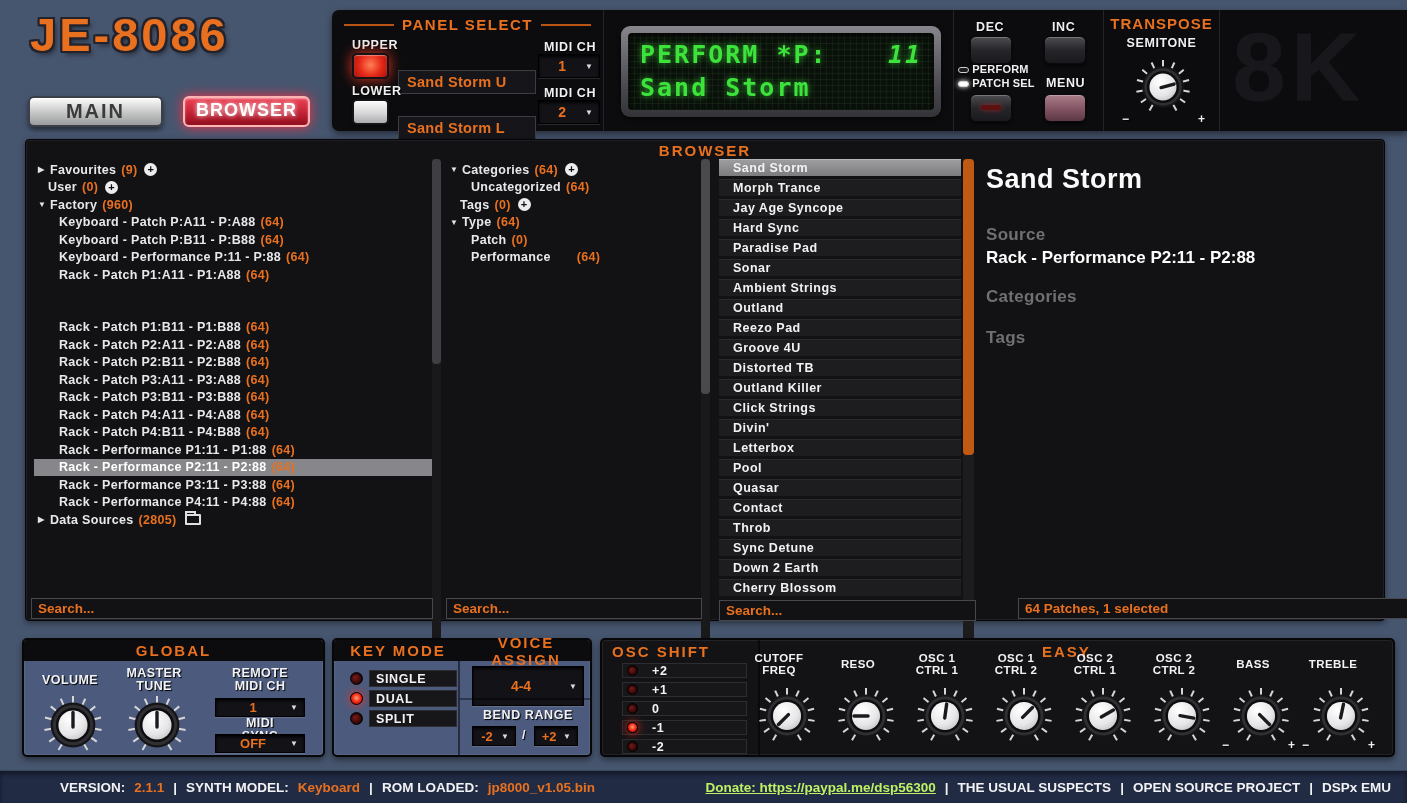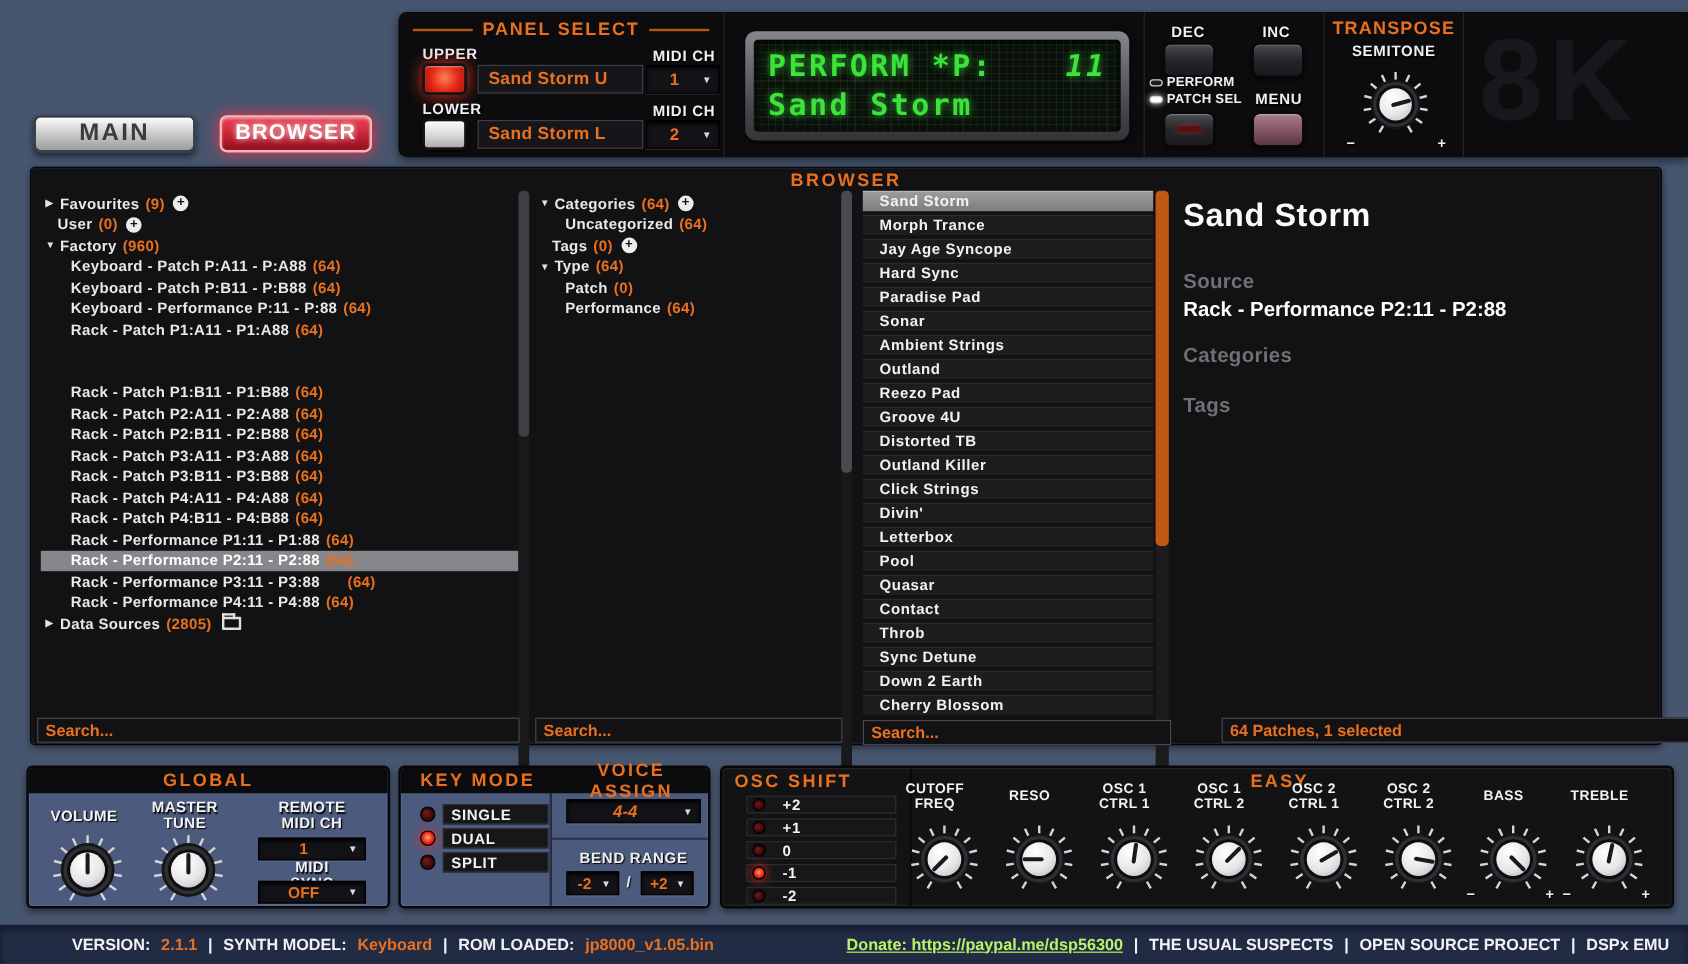--- a/index.html
+++ b/index.html
@@ -27,21 +27,21 @@
 
 .seg-title { display:flex; align-items:center; gap:8px; position:absolute; top:6px; left:12px; right:12px; }
 .seg-title .ln { flex:1; height:2px; background:#b85514; }
 .seg-title .tx { color:#e8701e; font-size:15px; font-weight:bold; letter-spacing:1.5px; }
 
 .wlabel { position:absolute; color:#f0f0f2; font-weight:bold; font-size:12.5px; letter-spacing:.6px; text-shadow:1px 1px 1px #000; }
 .sq-btn { position:absolute; width:37px; height:26px; border-radius:5px; border:2px solid #141416; cursor:pointer; }
 .sq-red { background:radial-gradient(circle at 50% 45%, #ff8055 0%, #e42818 55%, #a81310 100%); box-shadow:0 0 13px rgba(255,60,40,.85), inset 0 1px 1px rgba(255,255,255,.4); }
 .sq-white { background:linear-gradient(180deg,#fbfbfb,#d8d8da 55%,#ababad); box-shadow:0 1px 3px rgba(0,0,0,.6), inset 0 1px 0 #fff; }
 
-.namefield { position:absolute; background:#16161a; border:1px solid #3c3c42; color:#e8701e; font-weight:bold; font-size:14.5px; display:flex; align-items:center; padding-left:8px; letter-spacing:.3px; }
+.namefield { position:absolute; background:#16161a; border:1px solid #3c3c42; color:#e8701e; font-weight:bold; font-size:14.5px; display:flex; align-items:center; padding-left:8px; letter-spacing:.3px;margin-top:16px; }
 .dd { position:absolute; display:flex; align-items:center; background:#121217; border:1px solid #000;
   box-shadow:inset 0 2px 3px rgba(0,0,0,.85), 0 1px 0 rgba(255,255,255,.12); color:#e8701e; font-weight:bold; cursor:pointer; }
 .dd .val { flex:1; text-align:center; }
 .dd .arr { font-size:8px; color:#dcdcde; padding-right:6px; }
 
 
 .lcd-frame { position:absolute; left:17px; top:16px; width:320px; height:91px; border-radius:9px; padding:7px;
   background:linear-gradient(180deg,#86868c,#46464c 70%,#333338); box-shadow:0 2px 5px rgba(0,0,0,.6); }
 .lcd-inner { width:100%; height:100%; background:#0a100a; border-radius:4px; padding:5px 12px; overflow:hidden;
   box-shadow:inset 0 2px 6px rgba(0,0,0,.9);
@@ -128,20 +128,21 @@
 .footer .grp { display:flex; align-items:center; gap:9px; white-space:nowrap; }
 .footer .lgrp { margin-left:60px; }
 .footer .rgrp { margin-left:auto; margin-right:16px; }
 .footer .ov { color:#e8701e; }
 .footer a { color:#bef264; }
 </style>
 </head>
 <body>
 
 <div class="logo">
+  <div class="logo-title">JE-8086</div>
 </div>
 <div class="mode-btn main-btn">MAIN</div>
 <div class="mode-btn browser-btn">BROWSER</div>
 
 <div class="topstrip">
 
   <div class="tsec sec-ps">
     <div class="seg-title">
         <span class="ln"></span>
         <span class="tx">PANEL SELECT</span>
@@ -298,21 +299,21 @@
         <span class="tcount">(64)</span>
       </div>
       <div class="trow" style="padding-left: 25px;">
         <span class="tlabel">Rack - Performance P1:11 - P1:88</span>
         <span class="tcount">(64)</span>
       </div>
       <div class="trow selected" style="padding-left: 25px;">
         <span class="tlabel">Rack - Performance P2:11 - P2:88</span>
         <span class="tcount">(64)</span>
       </div>
-      <div class="trow" style="padding-left: 25px; gap: 18px;">
+      <div class="trow" style="padding-left: 25px;">
         <span class="tlabel">Rack - Performance P3:11 - P3:88</span>
         <span class="tcount">(64)</span>
       </div>
       <div class="trow" style="padding-left: 25px;">
         <span class="tlabel">Rack - Performance P4:11 - P4:88</span>
         <span class="tcount">(64)</span>
       </div>
       <div class="trow" style="padding-left: 4px;">
         <span class="arrow">▶</span>
         <span class="tlabel">Data Sources</span>
@@ -343,21 +344,21 @@
       </div>
       <div class="trow" style="padding-left: 4px;">
         <span class="arrow">▼</span>
         <span class="tlabel">Type</span>
         <span class="tcount">(64)</span>
       </div>
       <div class="trow" style="padding-left: 25px;">
         <span class="tlabel">Patch</span>
         <span class="tcount">(0)</span>
       </div>
-      <div class="trow" style="padding-left: 25px;">
+      <div class="trow" style="padding-left: 25px; gap: 21px;">
         <span class="tlabel">Performance</span>
         <span class="tcount">(64)</span>
       </div>
     </div>
   <div class="sb" style="left:675px;background:#19191c;">
     <div class="sb-thumb" style="top:0;height:235px;background:#4a4a4e;"></div>
   </div>
   <input class="searchbox" style="left: 420px; width: 256px;" placeholder="Search...">
 
   <div class="plist">
@@ -499,21 +500,21 @@
   </div>
   <div class="lrow" style="left:16px;top:50px;gap:6px;">
     <div class="led on"></div>
     <div class="lstrip" style="width:88px;height:17px;padding-left:6px;">DUAL</div>
   </div>
   <div class="lrow" style="left:16px;top:70px;gap:6px;">
     <div class="led"></div>
     <div class="lstrip" style="width:88px;height:17px;padding-left:6px;">SPLIT</div>
   </div>
   <div class="vdiv" style="left:124px;top:21px;bottom:0;"></div>
-  <div class="dd" style="left:138px;top:26px;width:112px;height:20px;font-size:14px;font-style:italic;">
+  <div class="dd" style="left:138px;top:26px;width:112px;height:40px;font-size:14px;">
     <span class="val">4-4</span>
       <span class="arr">▼</span>
   </div>
   <div class="hdiv" style="left:126px;right:0;top:58px;"></div>
   <div class="wlabel" style="left:138px;top:68px;width:112px;text-align:center;">BEND RANGE</div>
   <div class="dd" style="left:138px;top:86px;width:44px;height:20px;font-size:13px;">
     <span class="val">-2</span>
       <span class="arr">▼</span>
   </div>
   <div class="wlabel" style="left:188px;top:88px;">/</div>

